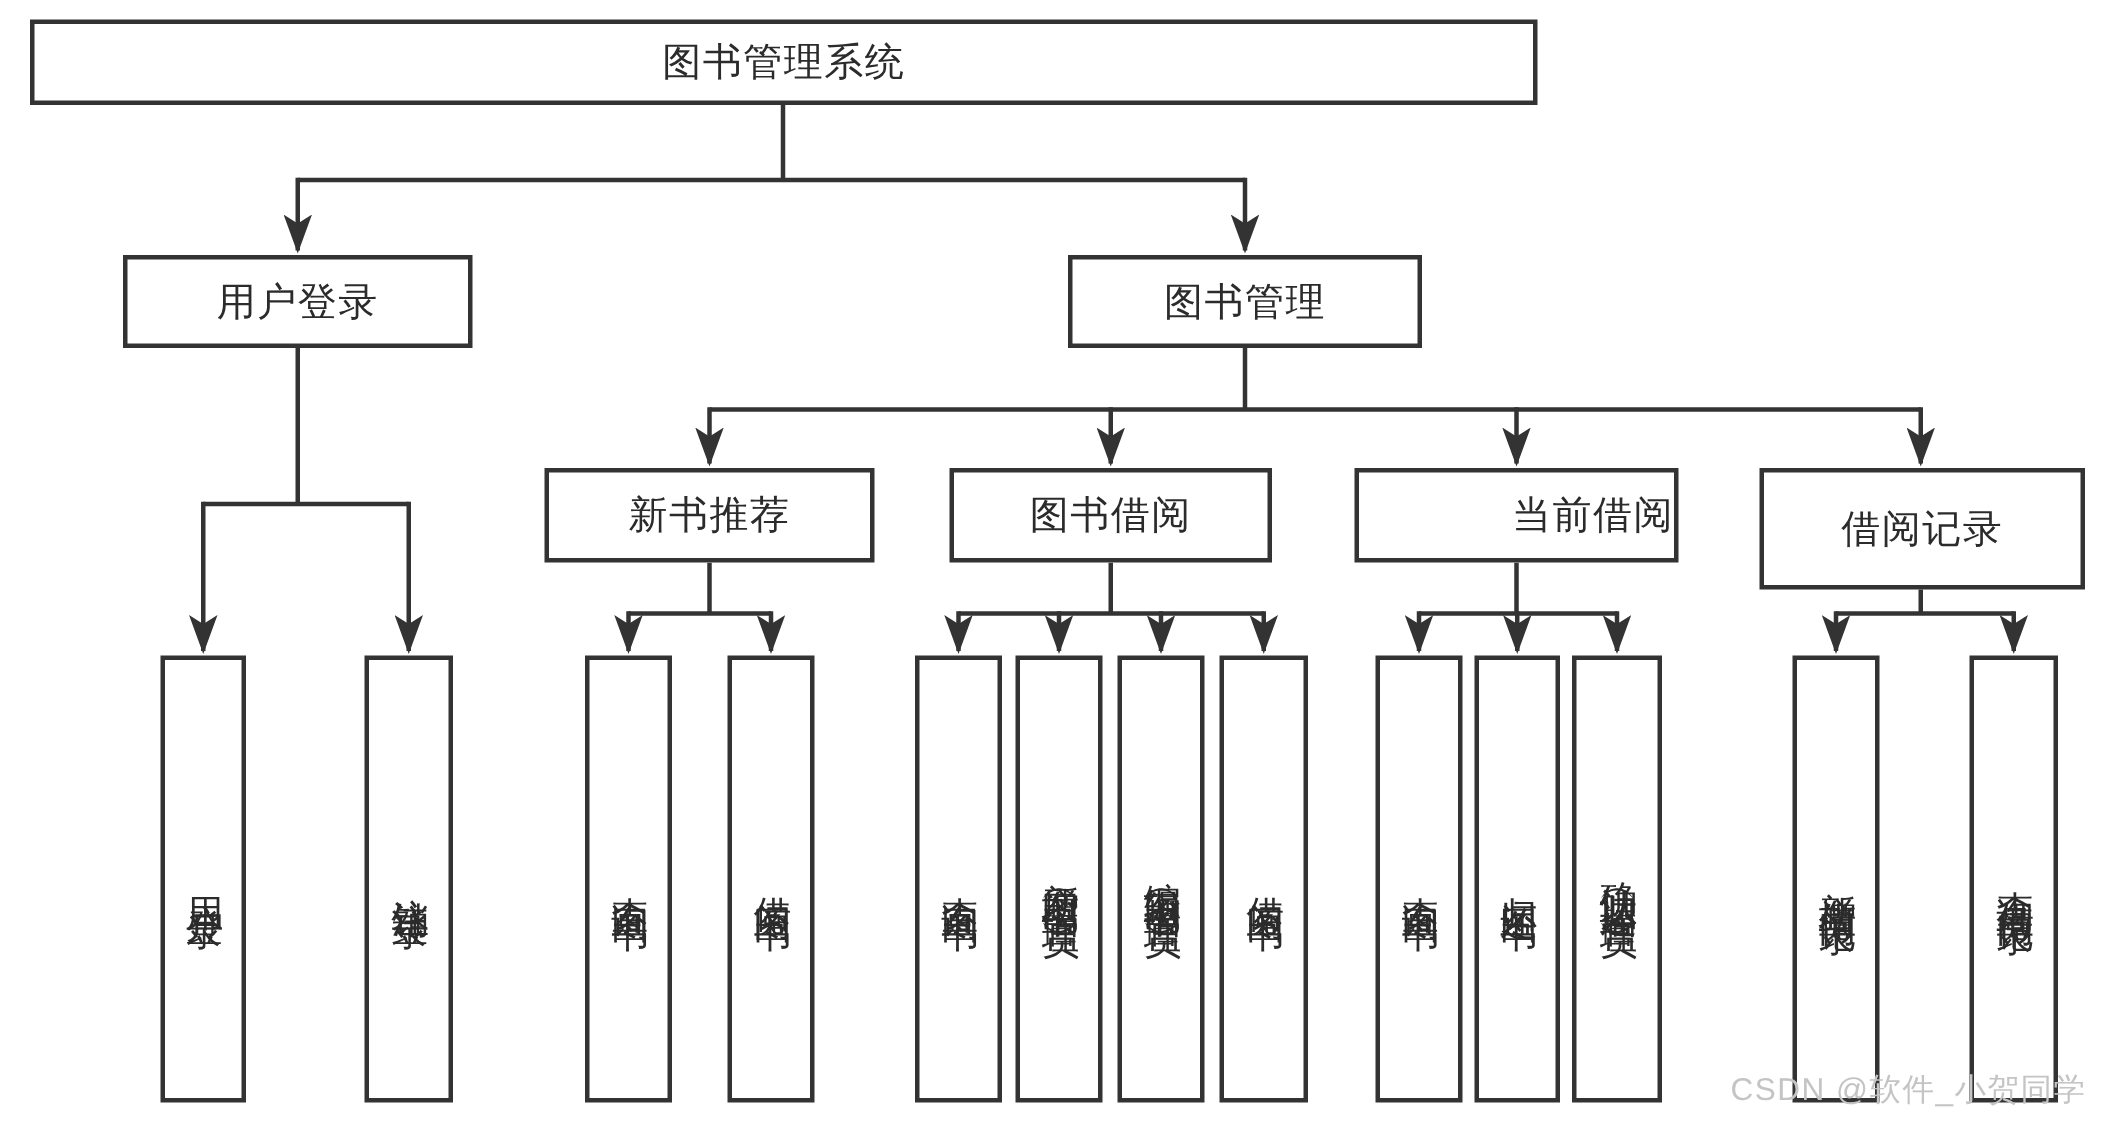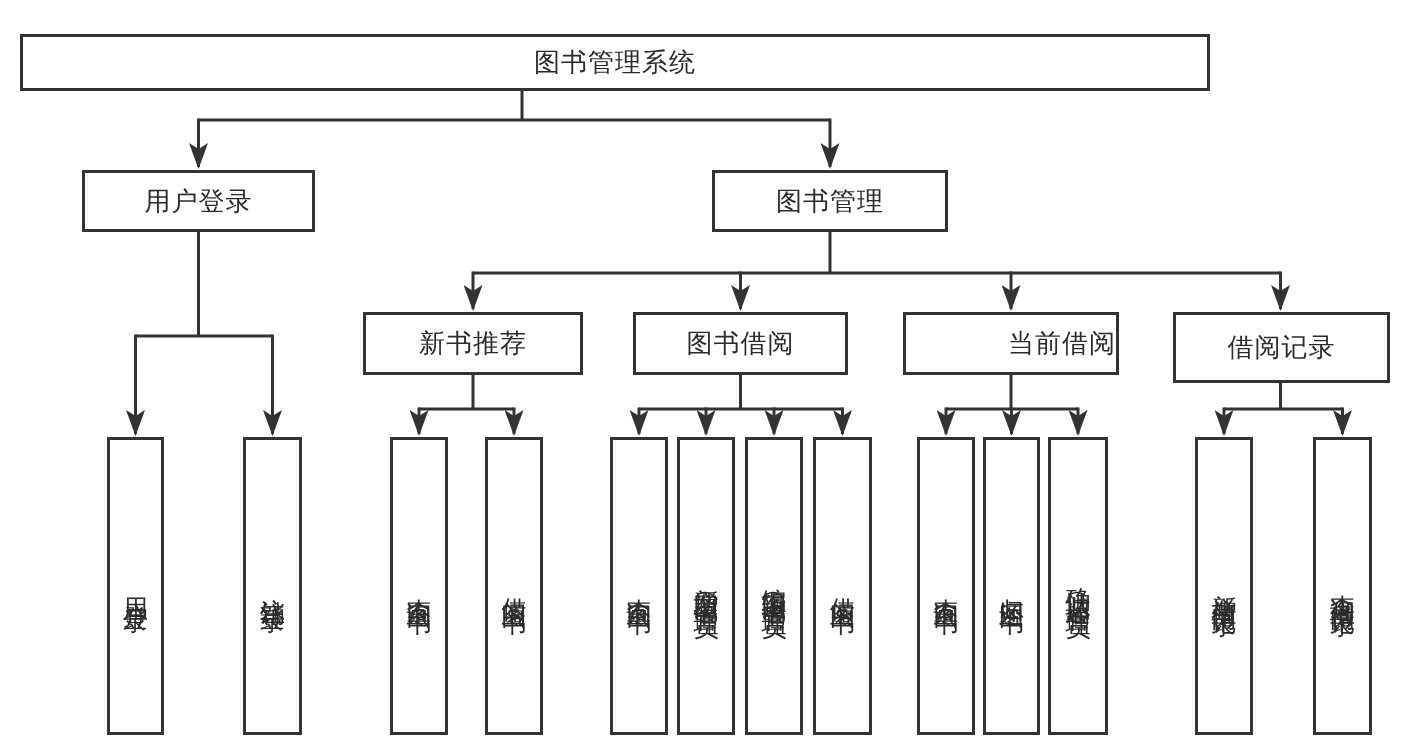--- a/index.html
+++ b/index.html
@@ -92,41 +92,41 @@
     <path d="M946 407.5 V 434" marker-end="url(#arrow)"></path>
     <path d="M1011.5 407.5 V 434" marker-end="url(#arrow)"></path>
     <path d="M1078 407.5 V 434" marker-end="url(#arrow)"></path>
 
     <path d="M1280.5 375 V 409"></path>
     <path d="M1224 409 H 1342.5"></path>
     <path d="M1224 407.5 V 434" marker-end="url(#arrow)"></path>
     <path d="M1342.5 407.5 V 434" marker-end="url(#arrow)"></path>
   </svg>
 
-  <div class="box" style="left:20px;top:13px;width:1190px;height:57px;margin-top:21px;">
+  <div class="box" style="left:20px;top:13px;width:1005px;height:57px;">
     <span class="hlabel">图书管理系统</span>
   </div>
 
   <div class="box" style="left:82px;top:170px;width:233px;height:62px;">
     <span class="hlabel">用户登录</span>
   </div>
   <div class="box" style="left:712px;top:170px;width:236px;height:62px;justify-content:center;">
     <span class="hlabel">图书管理</span>
   </div>
 
   <div class="box" style="left:633px;top:312px;width:215px;height:63px;">
     <span class="hlabel">图书借阅</span>
   </div>
   <div class="box" style="left:363px;top:312px;width:220px;height:63px;">
     <span class="hlabel">新书推荐</span>
   </div>
   <div class="box" style="left:903px;top:312px;width:216px;height:63px;justify-content:flex-end;">
     <span class="hlabel">当前借阅</span>
   </div>
-  <div class="box" style="left:1173px;top:312px;width:217px;height:71px;">
+  <div class="box" style="left:1173px;top:312px;width:217px;height:81px;">
     <span class="hlabel">借阅记录</span>
   </div>
 
   <div class="box" style="left:107px;top:437px;width:57px;height:298px;">
     <span class="vlabel">用户登录</span>
   </div>
   <div class="box" style="left:243px;top:437px;width:59px;height:298px;">
     <span class="vlabel">注销登录</span>
   </div>
 
@@ -160,14 +160,15 @@
     <span class="vlabel">确认归还（管理员）</span>
   </div>
 
   <div class="box" style="left:1195px;top:437px;width:58px;height:298px;">
     <span class="vlabel">新增借阅记录</span>
   </div>
   <div class="box" style="left:1313px;top:437px;width:59px;height:298px;">
     <span class="vlabel">查询借阅记录</span>
   </div>
 
+  <div class="watermark">CSDN @软件_小贺同学</div>
 
 </div>
 
 </body></html>

